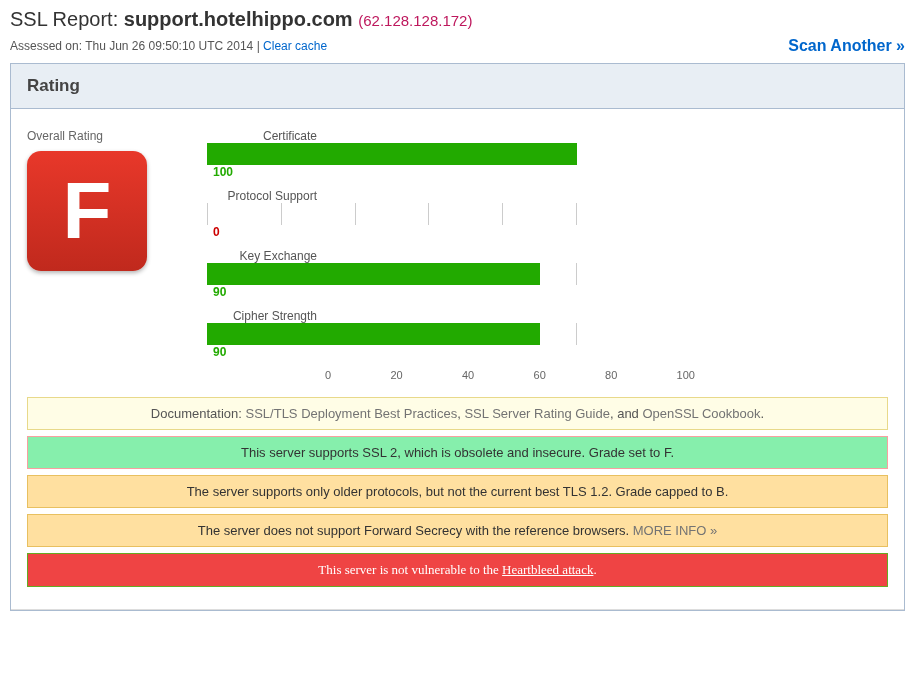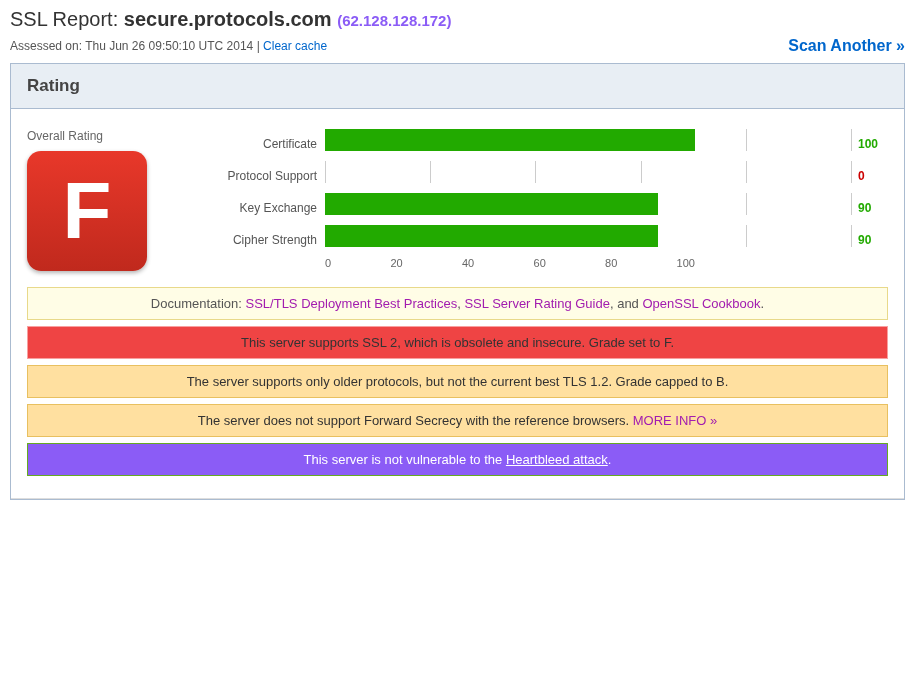--- a/index.html
+++ b/index.html
@@ -1,21 +1,21 @@
 <!DOCTYPE html>
 <html><head>
   <meta charset="utf-8">
   <style>
     * { box-sizing: border-box; margin: 0; padding: 0; }
     body { font-family: Arial, sans-serif; font-size: 13px; color: #333; background: #fff; width: 915px; }
 
     #header { padding: 8px 10px 4px 10px; }
     #header h1 { font-size: 20px; font-weight: normal; color: #333; }
     #header h1 span.domain { font-weight: bold; }
-    #header h1 span.ip { font-size: 15px; font-weight: bold; color: #8b5cf6; }
+    #header h1 span.ip { font-size: 15px; font-weight: normal; color: #be185d; }
 
     #subheader { display: flex; justify-content: space-between; align-items: center; padding: 2px 10px 8px 10px; }
     #assessed { font-size: 12px; color: #555; }
     #assessed a { color: #0066cc; text-decoration: none; }
     #scan-another { font-size: 16px; font-weight: bold; color: #0066cc; text-decoration: none; cursor: pointer; }
 
     #main-container { margin: 0 10px 10px 10px; border: 1px solid #aabbd0; background: #f5f8fa; padding: 0; }
 
     #summary-header { background: #e8eef4; padding: 12px 16px; border-bottom: 1px solid #aabbd0; }
     #summary-header h2 { font-size: 17px; font-weight: bold; color: #444; }
@@ -30,44 +30,44 @@
       width: 120px; height: 120px;
       background: linear-gradient(180deg, #e8382a 0%, #c0291d 100%);
       border-radius: 14px;
       display: flex; align-items: center; justify-content: center;
       color: white; font-size: 80px; font-weight: bold;
       font-family: Arial, sans-serif;
       box-shadow: 0 2px 4px rgba(0,0,0,0.3);
     }
 
     #chart-section { flex: 1; padding-left: 20px; }
-    .chart-row { display: flex; align-items: flex-end; margin-bottom: 10px; }
+    .chart-row { display: flex; align-items: flex-start; margin-bottom: 10px; flex-direction: column; }
     .chart-label { text-align: right; width: 110px; font-size: 12px; color: #555; margin-right: 8px; flex-shrink: 0; }
     .chart-bar-container { flex: 1; position: relative; }
     .chart-bar { height: 22px; background: #22aa00; }
     .chart-bar.zero { background: transparent; }
     .chart-value { margin-left: 6px; font-size: 12px; width: 30px; flex-shrink: 0; }
     .chart-value.green { color: #22aa00; font-weight: bold; }
     .chart-value.red { color: #cc0000; font-weight: bold; }
 
     #notices { margin-top: 16px; }
     .notice { padding: 8px 14px; margin-bottom: 6px; font-size: 13px; text-align: center; border: 1px solid; }
-    .notice a { color: #a21caf; text-decoration: none; }
+    .notice a { color: #737373; text-decoration: none; }
     .notice-info { background: #fffde6; border-color: #e8d98a; color: #555; }
-    .notice-error { background: #ef4444; border-color: #f8a0a0; color: #333; }
+    .notice-error { background: #86efac; border-color: #f8a0a0; color: #333; }
     .notice-warning { background: #ffe0a0; border-color: #e8c060; color: #333; }
-    .notice-success { background: #8b5cf6; border-color: #66aa22; color: #fff; }
+    .notice-success { background: #ef4444; border-color: #66aa22; color: #fff; font-family: Liberation Serif, serif; }
     .notice-success a { color: #fff; text-decoration: underline; }
   </style>
 </head>
 <body>
 
 <div id="header">
   <h1>
-    <span>SSL Report: </span><span class="domain">secure.protocols.com</span> <span class="ip">(62.128.128.172)</span>
+    <span>SSL Report: </span><span class="domain">support.hotelhippo.com</span> <span class="ip">(62.128.128.172)</span>
   </h1>
 </div>
 
 <div id="subheader">
   <div id="assessed">
     <span>Assessed on:</span>
     <span>Thu Jun 26 09:50:10 UTC 2014</span>
     <span>|</span>
     <a href="#">Clear cache</a>
   </div>

